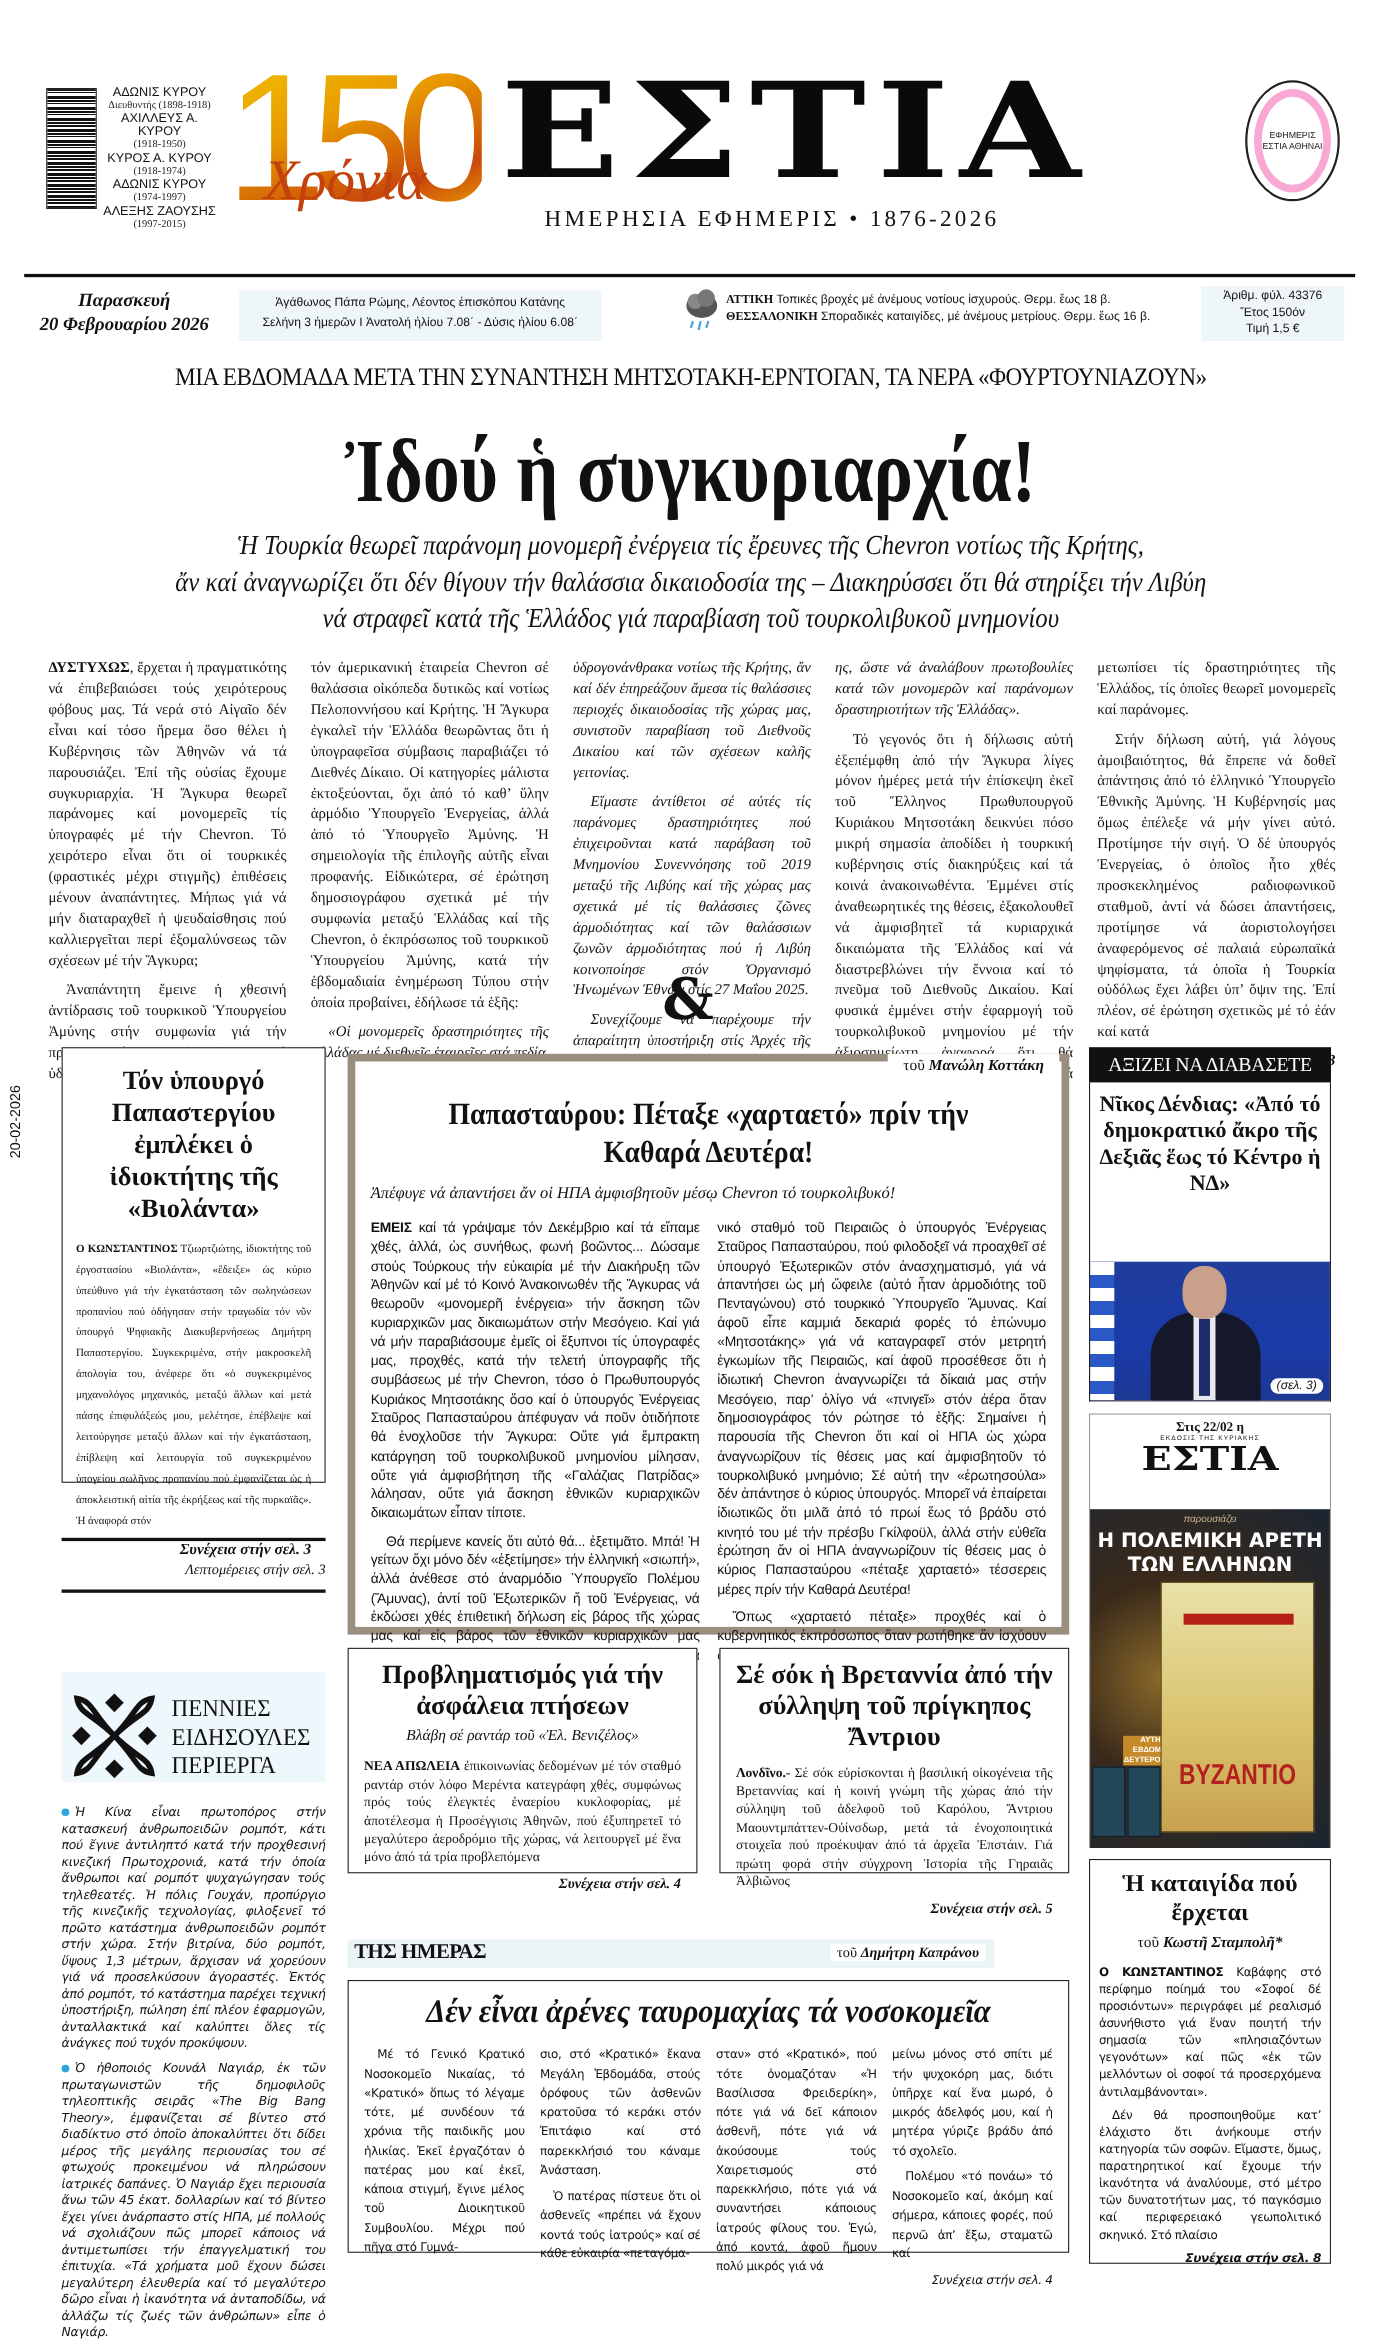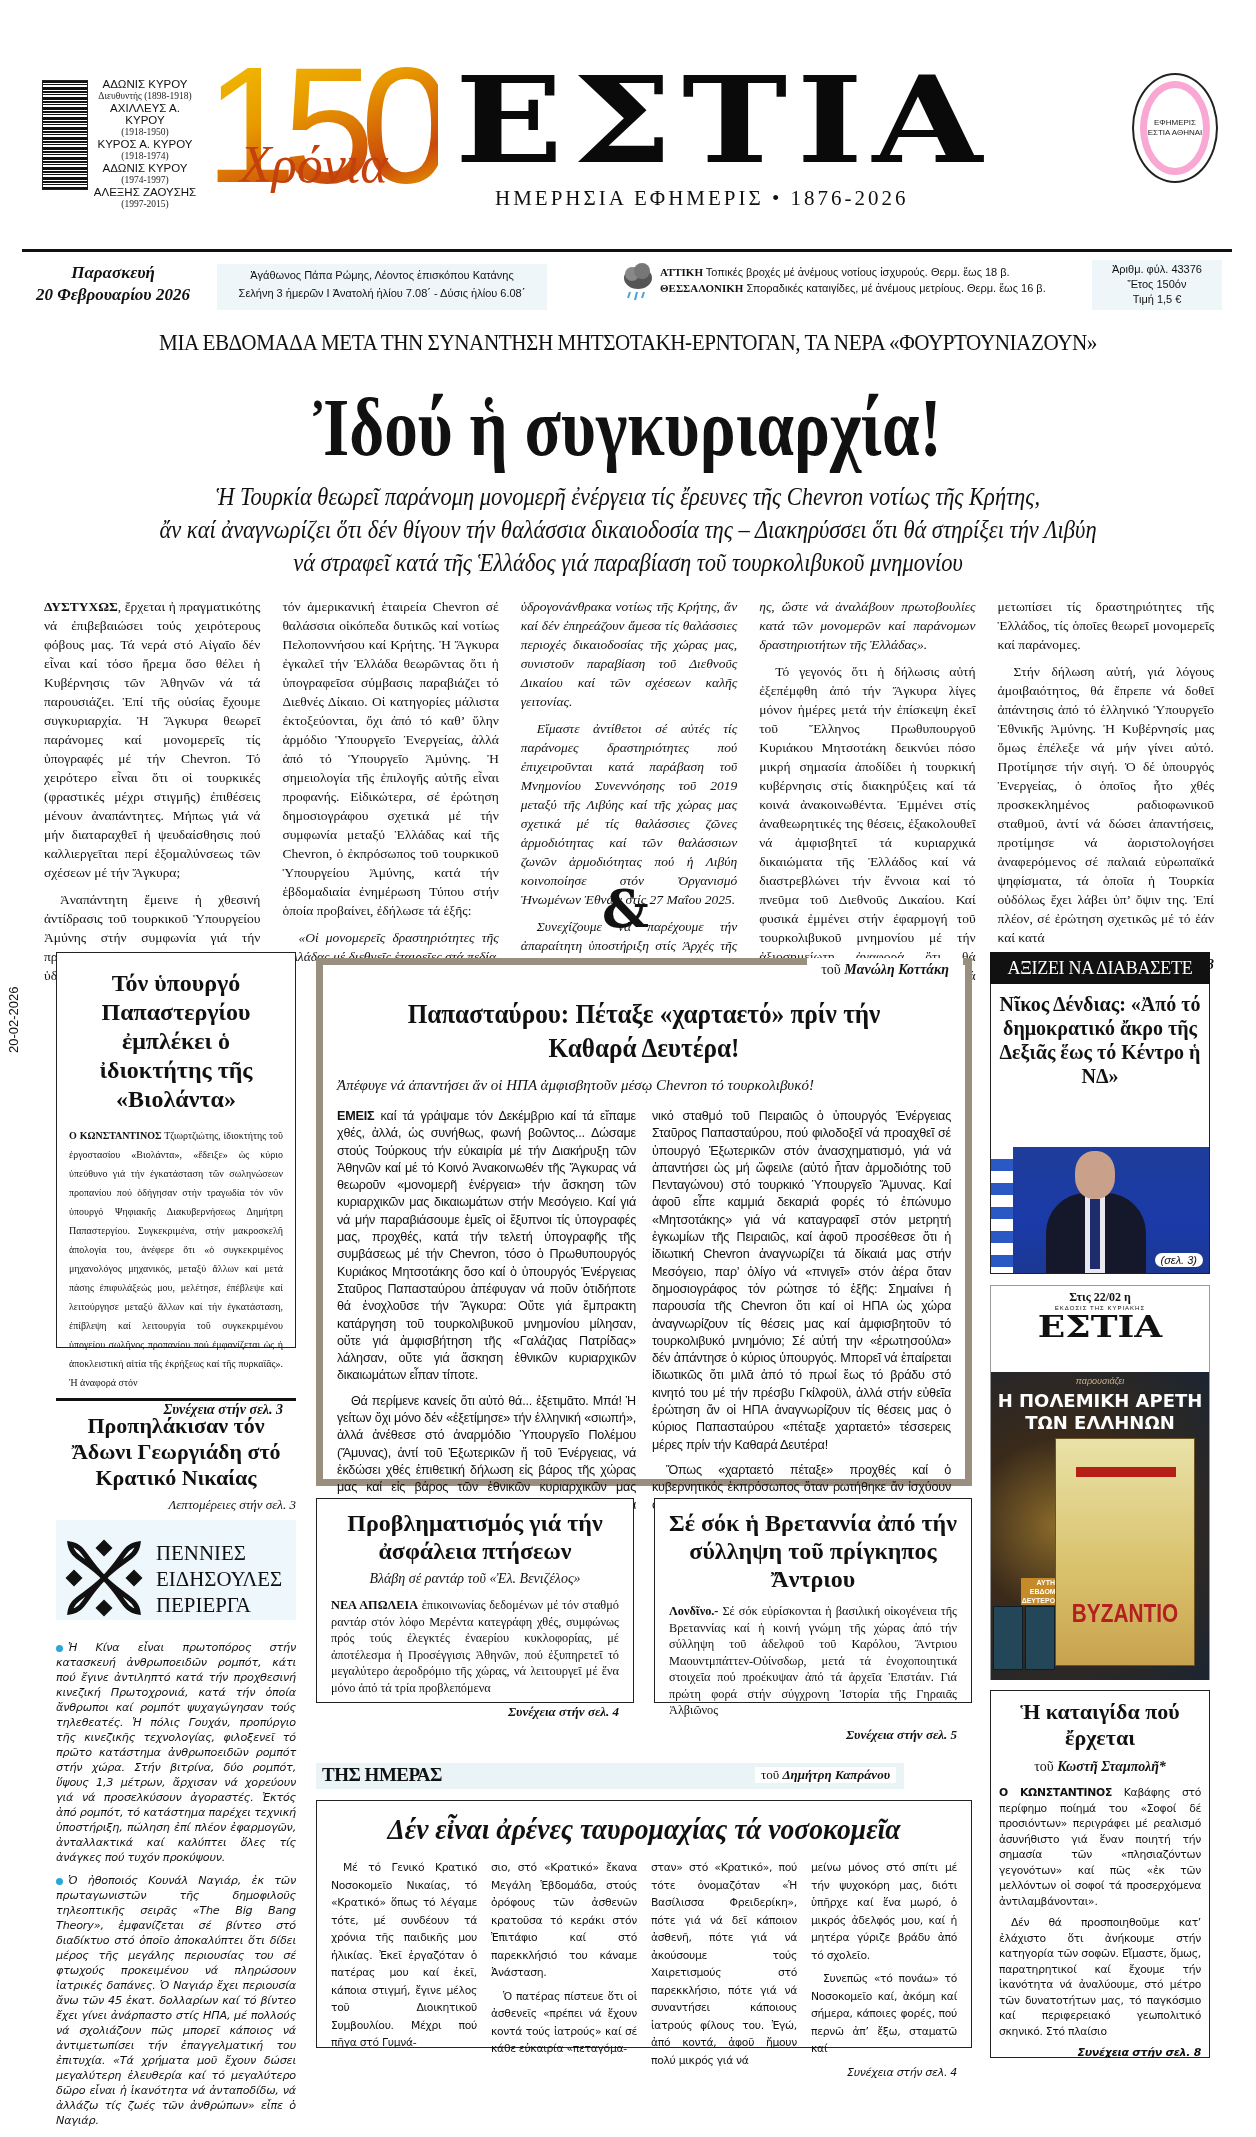--- a/index.html
+++ b/index.html
@@ -225,21 +225,20 @@
     <span>20-02-2026</span>
   </div>
 
 <div class="abs box box-left1">
   <h2>Τόν ὑπουργό Παπαστεργίου ἐμπλέκει ὁ ἰδιοκτήτης τῆς «Βιολάντα»</h2>
   <div class="body"><span class="lead-b">Ο ΚΩΝΣΤΑΝΤΙΝΟΣ</span><span> Τζιωρτζιώτης, ἰδιοκτήτης τοῦ ἐργοστασίου «Βιολάντα», «ἔδειξε» ὡς κύριο ὑπεύθυνο γιά τήν ἐγκατάσταση τῶν σωληνώσεων προπανίου πού ὁδήγησαν στήν τραγωδία τόν νῦν ὑπουργό Ψηφιακῆς Διακυβερνήσεως Δημήτρη Παπαστεργίου. Συγκεκριμένα, στήν μακροσκελῆ ἀπολογία του, ἀνέφερε ὅτι «ὁ συγκεκριμένος μηχανολόγος μηχανικός, μεταξύ ἄλλων καί μετά πάσης ἐπιφυλάξεώς μου, μελέτησε, ἐπέβλεψε καί λειτούργησε μεταξύ ἄλλων καί τήν ἐγκατάσταση, ἐπίβλεψη καί λειτουργία τοῦ συγκεκριμένου ὑπογείου σωλῆνος προπανίου πού ἐμφανίζεται ὡς ἡ ἀποκλειστική αἰτία τῆς ἐκρήξεως καί τῆς πυρκαϊᾶς». Ἡ ἀναφορά στόν</span></div>
   <div class="cont">Συνέχεια στήν σελ. 3</div>
 </div>
 
 <div class="abs brief">
-  <h3>Προπηλάκισαν τόν Ἄδωνι Γεωργιάδη στό Κρατικό Νικαίας</h3>
   <div class="more">Λεπτομέρειες στήν σελ. 3</div>
 </div>
 
 <div class="abs curios">
   <svg class="emblem" viewBox="0 0 80 80">
     <g fill="none" stroke="#111" stroke-width="5">
       <path d="M40 40 C20 20, 8 20, 6 6 C20 8, 20 20, 40 40 Z"></path>
       <path d="M40 40 C60 20, 72 20, 74 6 C60 8, 60 20, 40 40 Z"></path>
       <path d="M40 40 C20 60, 8 60, 6 74 C20 72, 20 60, 40 40 Z"></path>
       <path d="M40 40 C60 60, 72 60, 74 74 C60 72, 60 60, 40 40 Z"></path>
@@ -305,21 +304,21 @@
       </div>
     <div>
       <p style="text-indent:0">σιο, στό «Κρατικό» ἔκανα Μεγάλη Ἑβδομάδα, στούς ὀρόφους τῶν ἀσθενῶν κρατοῦσα τό κεράκι στόν Ἐπιτάφιο καί στό παρεκκλήσιό του κάναμε Ἀνάσταση.</p>
       <p>Ὁ πατέρας πίστευε ὅτι οἱ ἀσθενεῖς «πρέπει νά ἔχουν κοντά τούς ἰατρούς» καί σέ κάθε εὐκαιρία «πεταγόμα-</p>
     </div>
     <div>
         <p style="text-indent:0">σταν» στό «Κρατικό», πού τότε ὀνομαζόταν «Ἡ Βασίλισσα Φρειδερίκη», πότε γιά νά δεῖ κάποιον ἀσθενῆ, πότε γιά νά ἀκούσουμε τούς Χαιρετισμούς στό παρεκκλήσιο, πότε γιά νά συναντήσει κάποιους ἰατρούς φίλους του. Ἐγώ, ἀπό κοντά, ἀφοῦ ἤμουν πολύ μικρός γιά νά</p>
       </div>
     <div>
       <p style="text-indent:0">μείνω μόνος στό σπίτι μέ τήν ψυχοκόρη μας, διότι ὑπῆρχε καί ἕνα μωρό, ὁ μικρός ἀδελφός μου, καί ἡ μητέρα γύριζε βράδυ ἀπό τό σχολεῖο.</p>
-      <p>Συνεπῶς «τό πονάω» τό Νοσοκομεῖο καί, ἀκόμη καί σήμερα, κάποιες φορές, πού περνῶ ἀπ’ ἔξω, σταματῶ καί</p>
+      <p>Πολέμου «τό πονάω» τό Νοσοκομεῖο καί, ἀκόμη καί σήμερα, κάποιες φορές, πού περνῶ ἀπ’ ἔξω, σταματῶ καί</p>
       <div class="cont">Συνέχεια στήν σελ. 4</div>
     </div>
   </div>
 </div>
 
 <div class="abs side-hdr">ΑΞΙΖΕΙ ΝΑ ΔΙΑΒΑΣΕΤΕ</div>
 <div class="abs side">
   <h2>Νῖκος Δένδιας: «Ἀπό τό δημοκρατικό ἄκρο τῆς Δεξιᾶς ἕως τό Κέντρο ἡ ΝΔ»</h2>
   <div class="photo">
     <div class="flag"></div>

